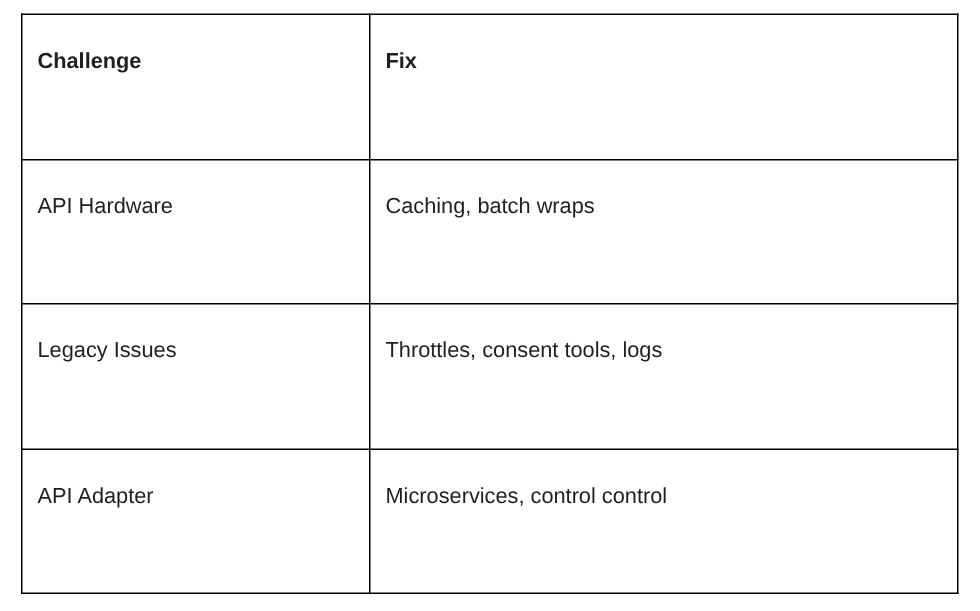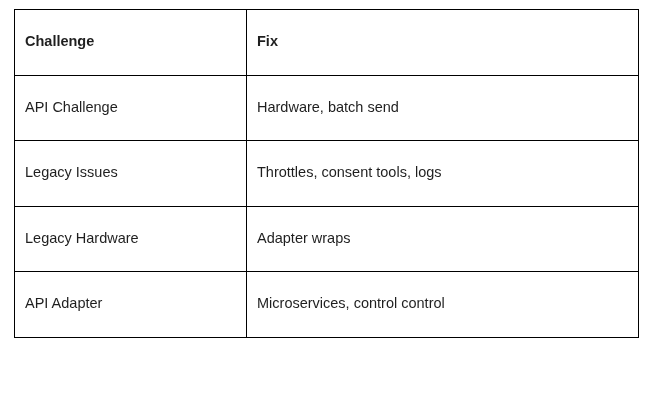--- a/index.html
+++ b/index.html
@@ -12,21 +12,21 @@
     height: 407px;
     position: relative;
     font-family: "Liberation Sans", sans-serif;
     overflow: hidden;
   }
   table.doc-table {
     position: absolute;
     left: 14px;
     top: 9px;
     width: 624px;
-    height: 329px;
+    height: 387px;
     border-collapse: collapse;
     table-layout: fixed;
     background: #ffffff;
   }
   table.doc-table th,
   table.doc-table td {
     border: 1px solid #000000;
     vertical-align: top;
     text-align: left;
     padding: 23px 10px 10px 10px;
@@ -50,29 +50,25 @@
   <colgroup>
     <col class="col-challenge">
     <col class="col-fix">
   </colgroup>
   <tbody>
     <tr>
       <th>Challenge</th>
       <th>Fix</th>
     </tr>
     <tr>
-      <td>API Challenge</td>
-      <td>Hardware, batch send</td>
+      <td>API Hardware</td>
+      <td>Caching, batch wraps</td>
     </tr>
     <tr>
       <td>Legacy Issues</td>
       <td>Throttles, consent tools, logs</td>
-    </tr>
-    <tr>
-      <td>Legacy Hardware</td>
-      <td>Adapter wraps</td>
     </tr>
     <tr>
       <td>API Adapter</td>
       <td>Microservices, control control</td>
     </tr>
   </tbody>
 </table>
 
 </body></html>

